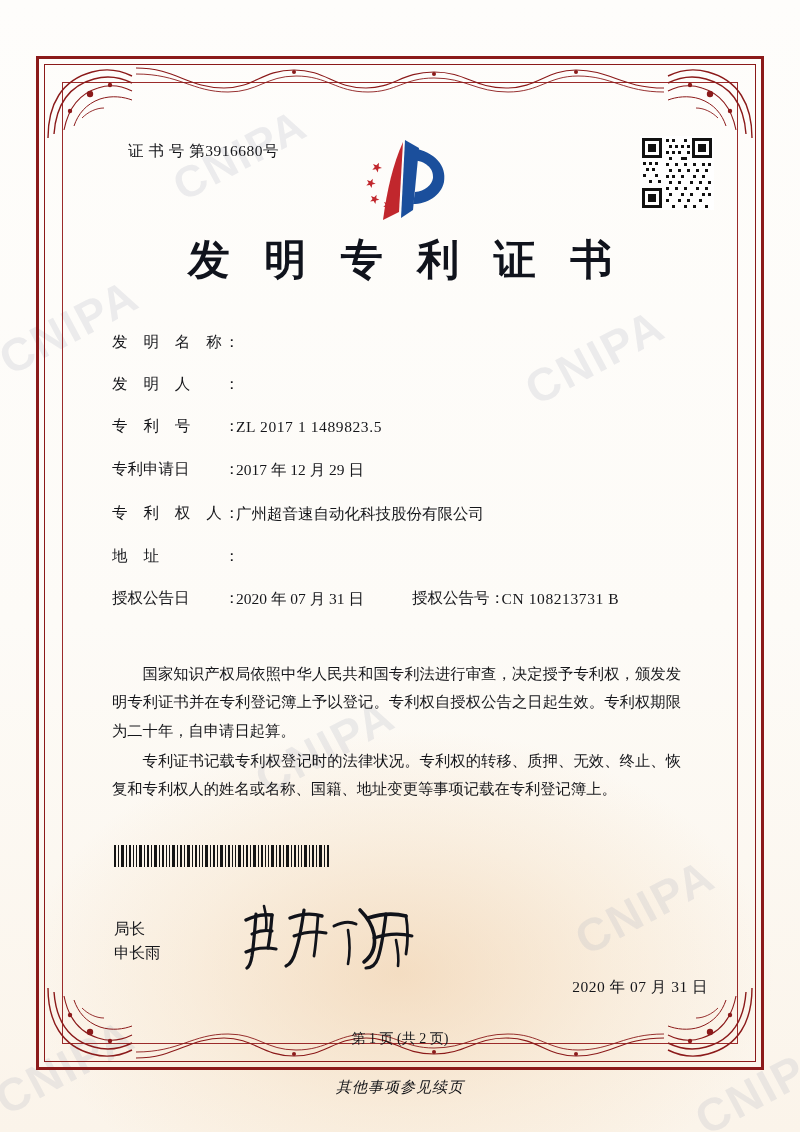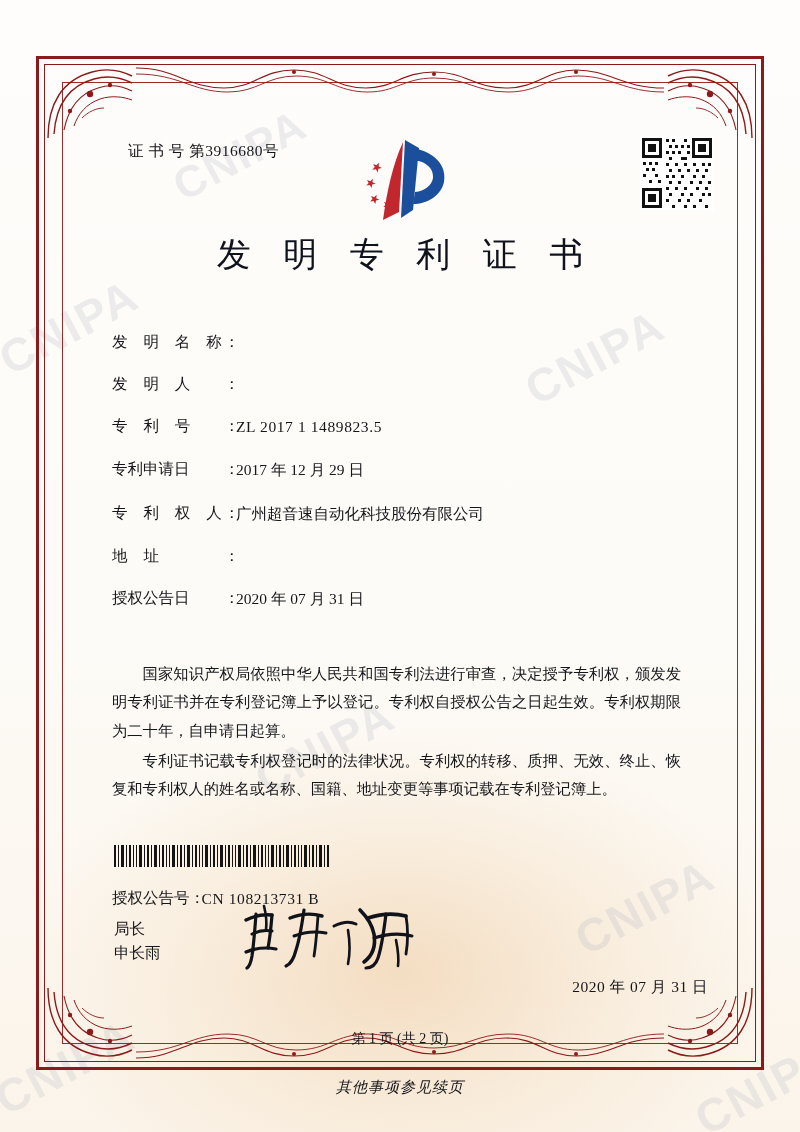--- a/index.html
+++ b/index.html
@@ -103,22 +103,22 @@
     color: #15161a;
     letter-spacing: 0.5px;
     font-family: "Liberation Serif", serif;
     margin-left: 24px;
   }
 
   .title {
     position: absolute;
     left: 0; right: 0; top: 232px;
     text-align: center;
-    font-size: 34px;
-    font-weight: normal;
+    font-size: 42px;
+    font-weight: bold;
     color: #10131c;
     letter-spacing: 12px;
     text-indent: 12px;
     font-family: "Liberation Serif", "DejaVu Serif", serif;
   }
 
   
   .fields {
     position: absolute;
     left: 112px; top: 332px;
@@ -141,21 +141,20 @@
   }
   .colon { width: 12px; flex: 0 0 12px; }
   .value { flex: 1; line-height: 1.45; }
   .value.mono-ish { letter-spacing: 0.6px; }
   .row.addr .value { max-width: 400px; }
 
   .row-pub {
     display: flex;
     align-items: flex-start;
     margin-bottom: 4px;
-    flex-direction: column;
   }
   .pub-left { width: 300px; flex: 0 0 300px; display: flex; }
   .pub-right { flex: 1; display: flex; }
   .pub-right .label { width: auto; flex: 0 0 auto; }
 
   
   .paras {
     position: absolute;
     left: 112px; top: 660px;
     width: 584px;

